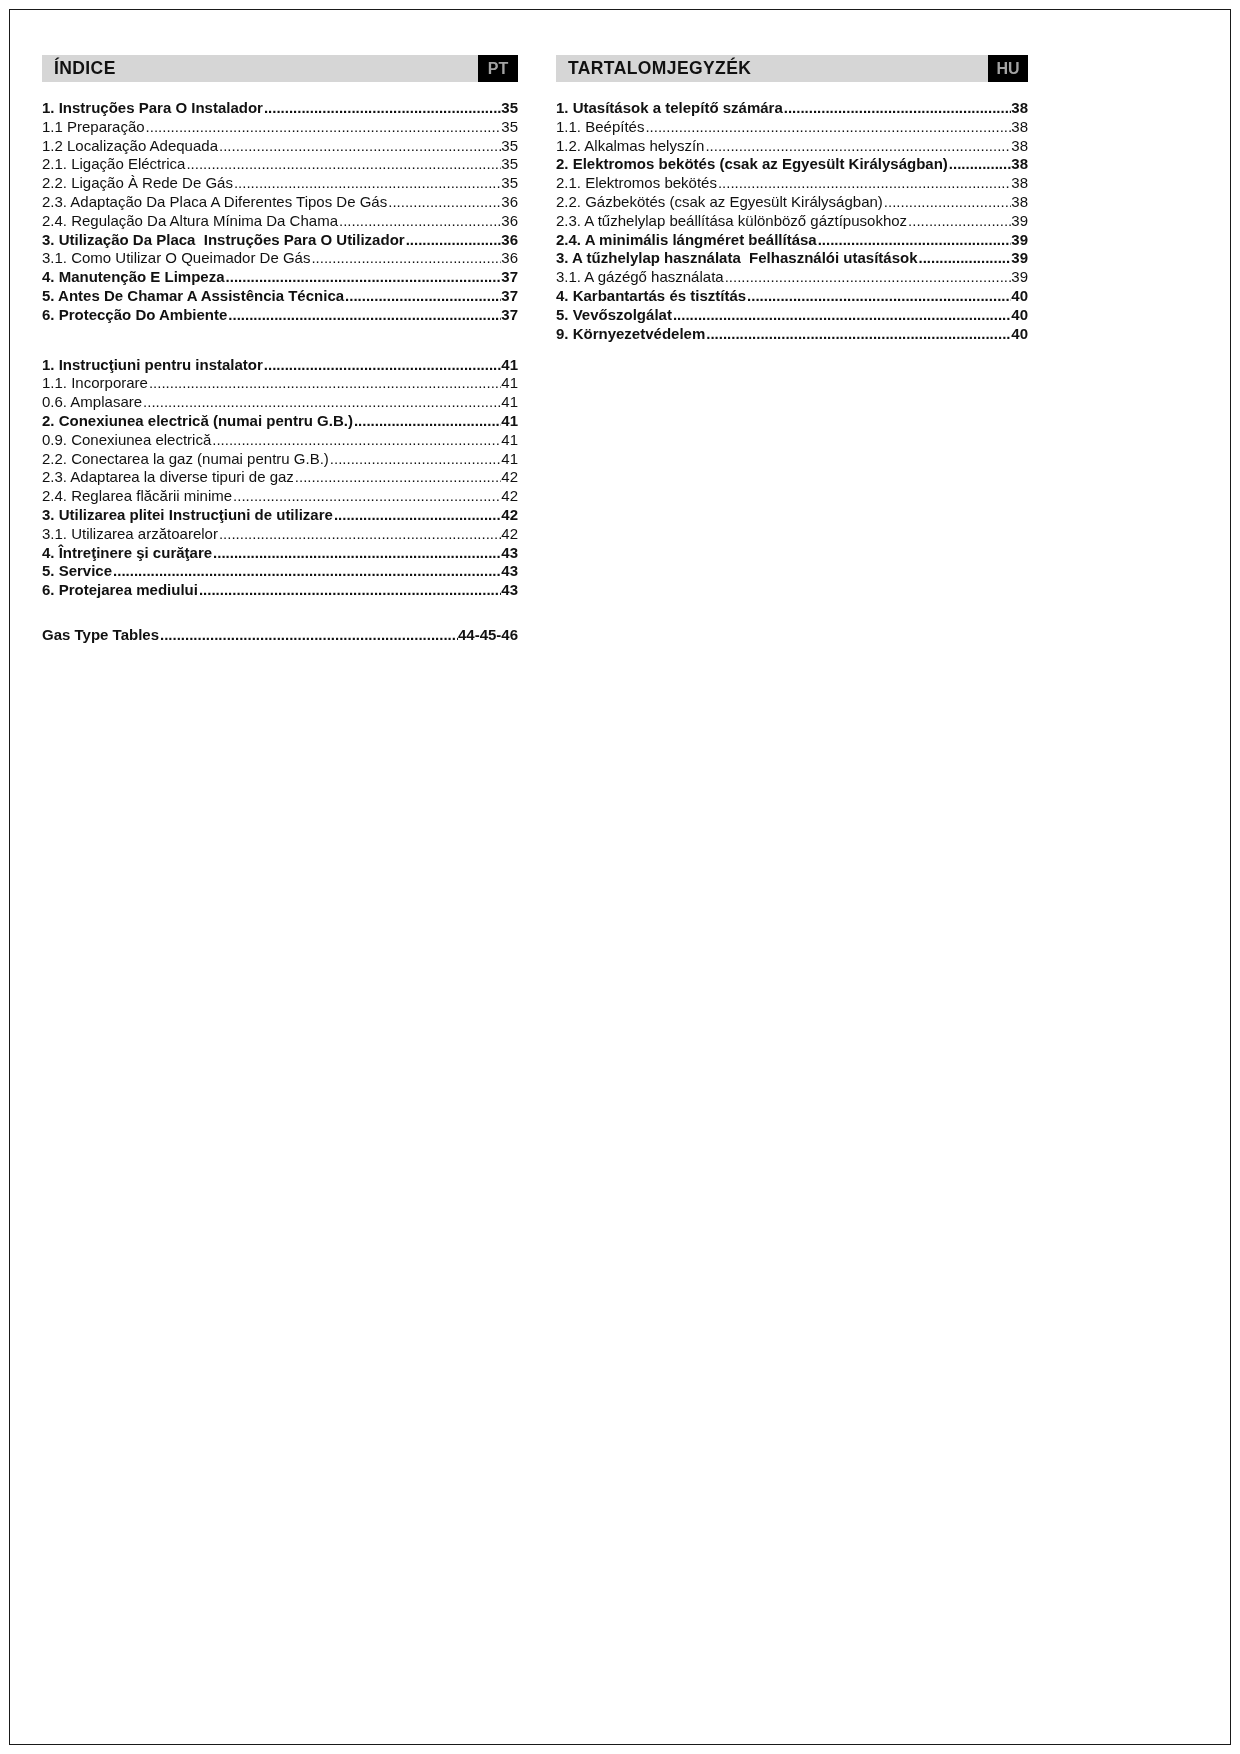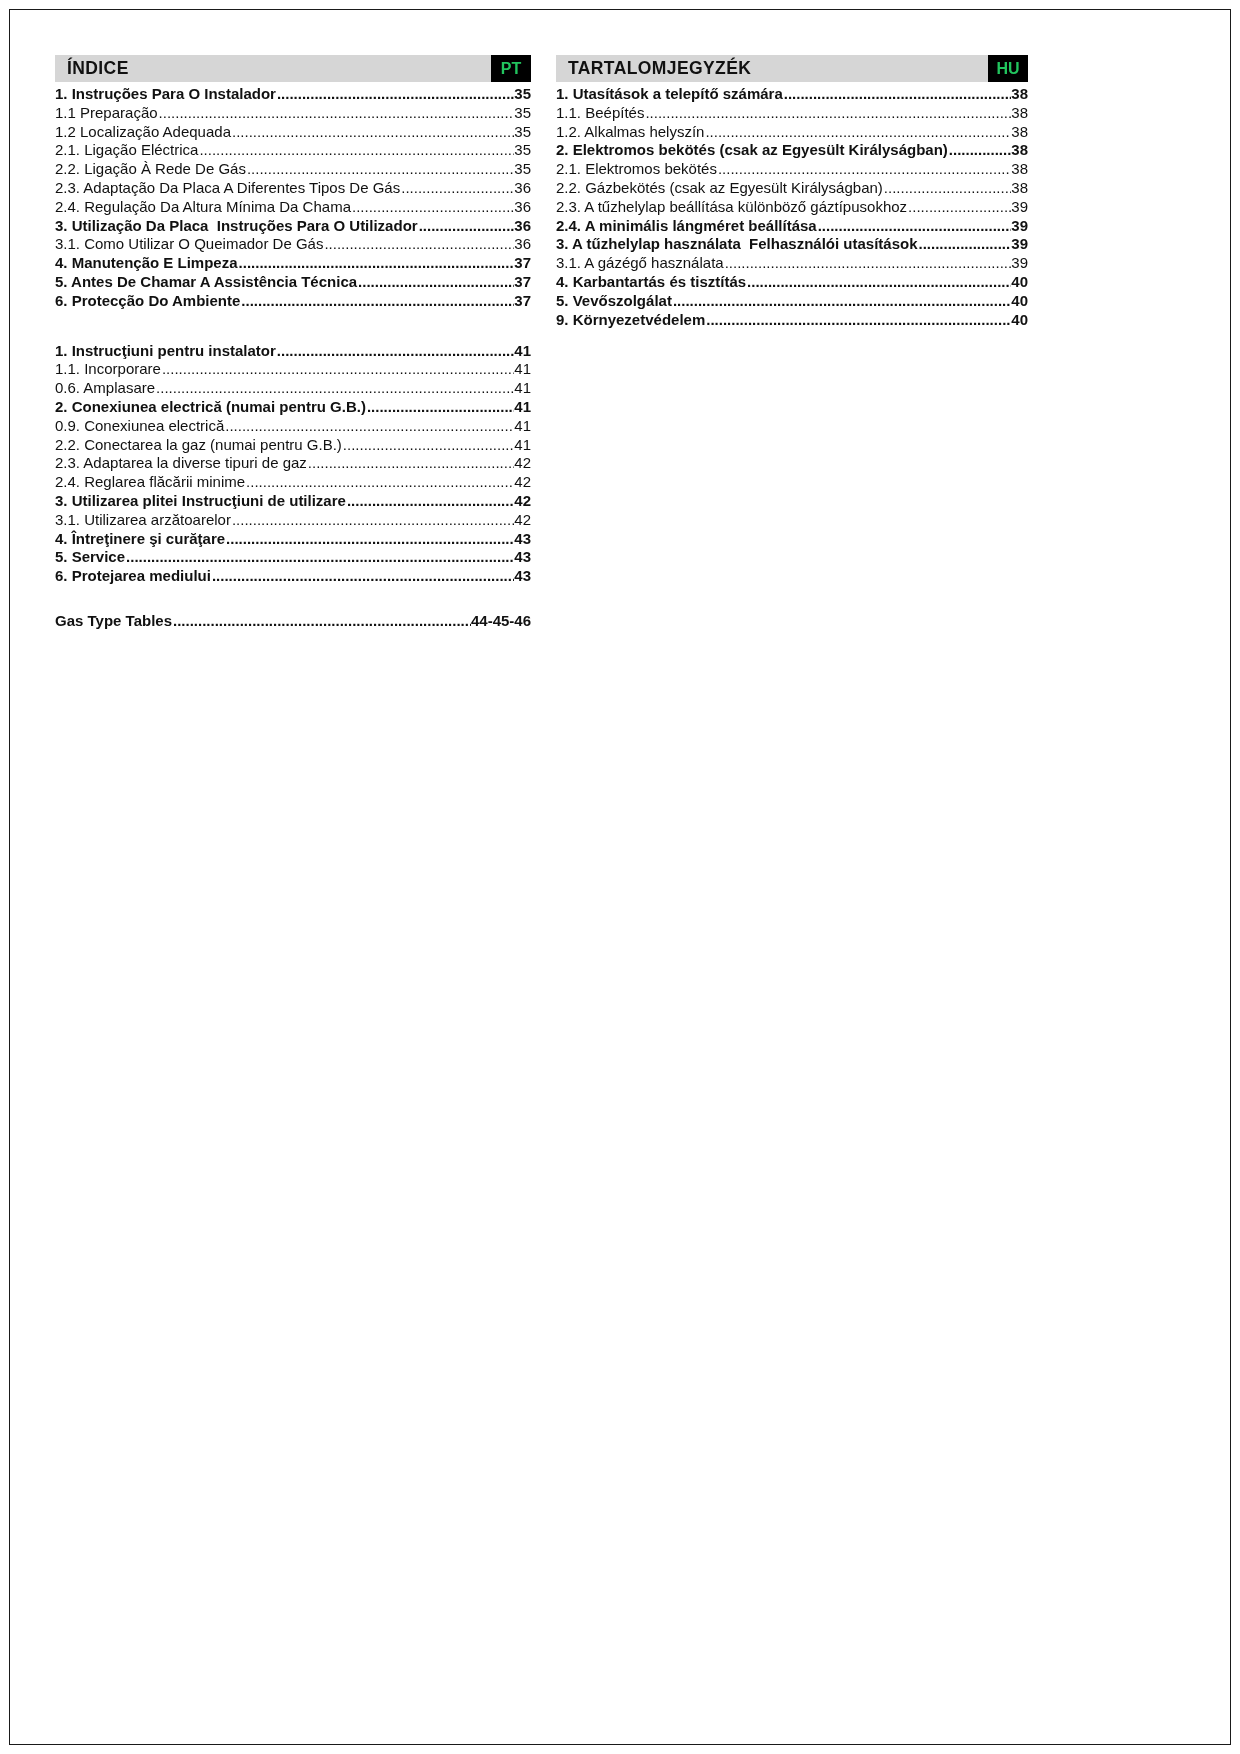--- a/index.html
+++ b/index.html
@@ -10,41 +10,41 @@
     color: #111111;
     position: relative;
     overflow: hidden;
   }
   .page-border {
     position: absolute; inset: 9px;
     border: 1px solid #1a1a1a;
     pointer-events: none;
   }
   .col { position: absolute; top: 55px; }
-  .col-left  { left: 55px;  width: 476px; }
+  .col-left  { left: 42px;  width: 476px; }
   .col-right { left: 556px; width: 472px; }
 
   .sec-header {
     display: flex; align-items: stretch;
     background: #d6d6d6;
     height: 27px;
   }
   .sec-title {
     font-weight: bold; font-size: 17.5px; line-height: 27px;
     padding-left: 12px; letter-spacing: 0.4px;
   }
   .lang-box {
     margin-left: auto;
-    background: #000000; color: #22c55e;
+    background: #000000; color: #a3a3a3;
     font-weight: bold; font-size: 16px;
     width: 40px;
     display: flex; align-items: center; justify-content: center;
   }
 
-  .toc-list { margin-top: 3px; }
+  .toc-list { margin-top: 17px; }
   .toc-row {
     display: flex; align-items: baseline;
     font-size: 15px; line-height: 18.8px;
   }
   .toc-row.bold { font-weight: bold; }
   .toc-label { white-space: nowrap; }
   .dots {
     flex: 1 1 auto; overflow: hidden; white-space: nowrap;
     padding: 0 1px;
   }

